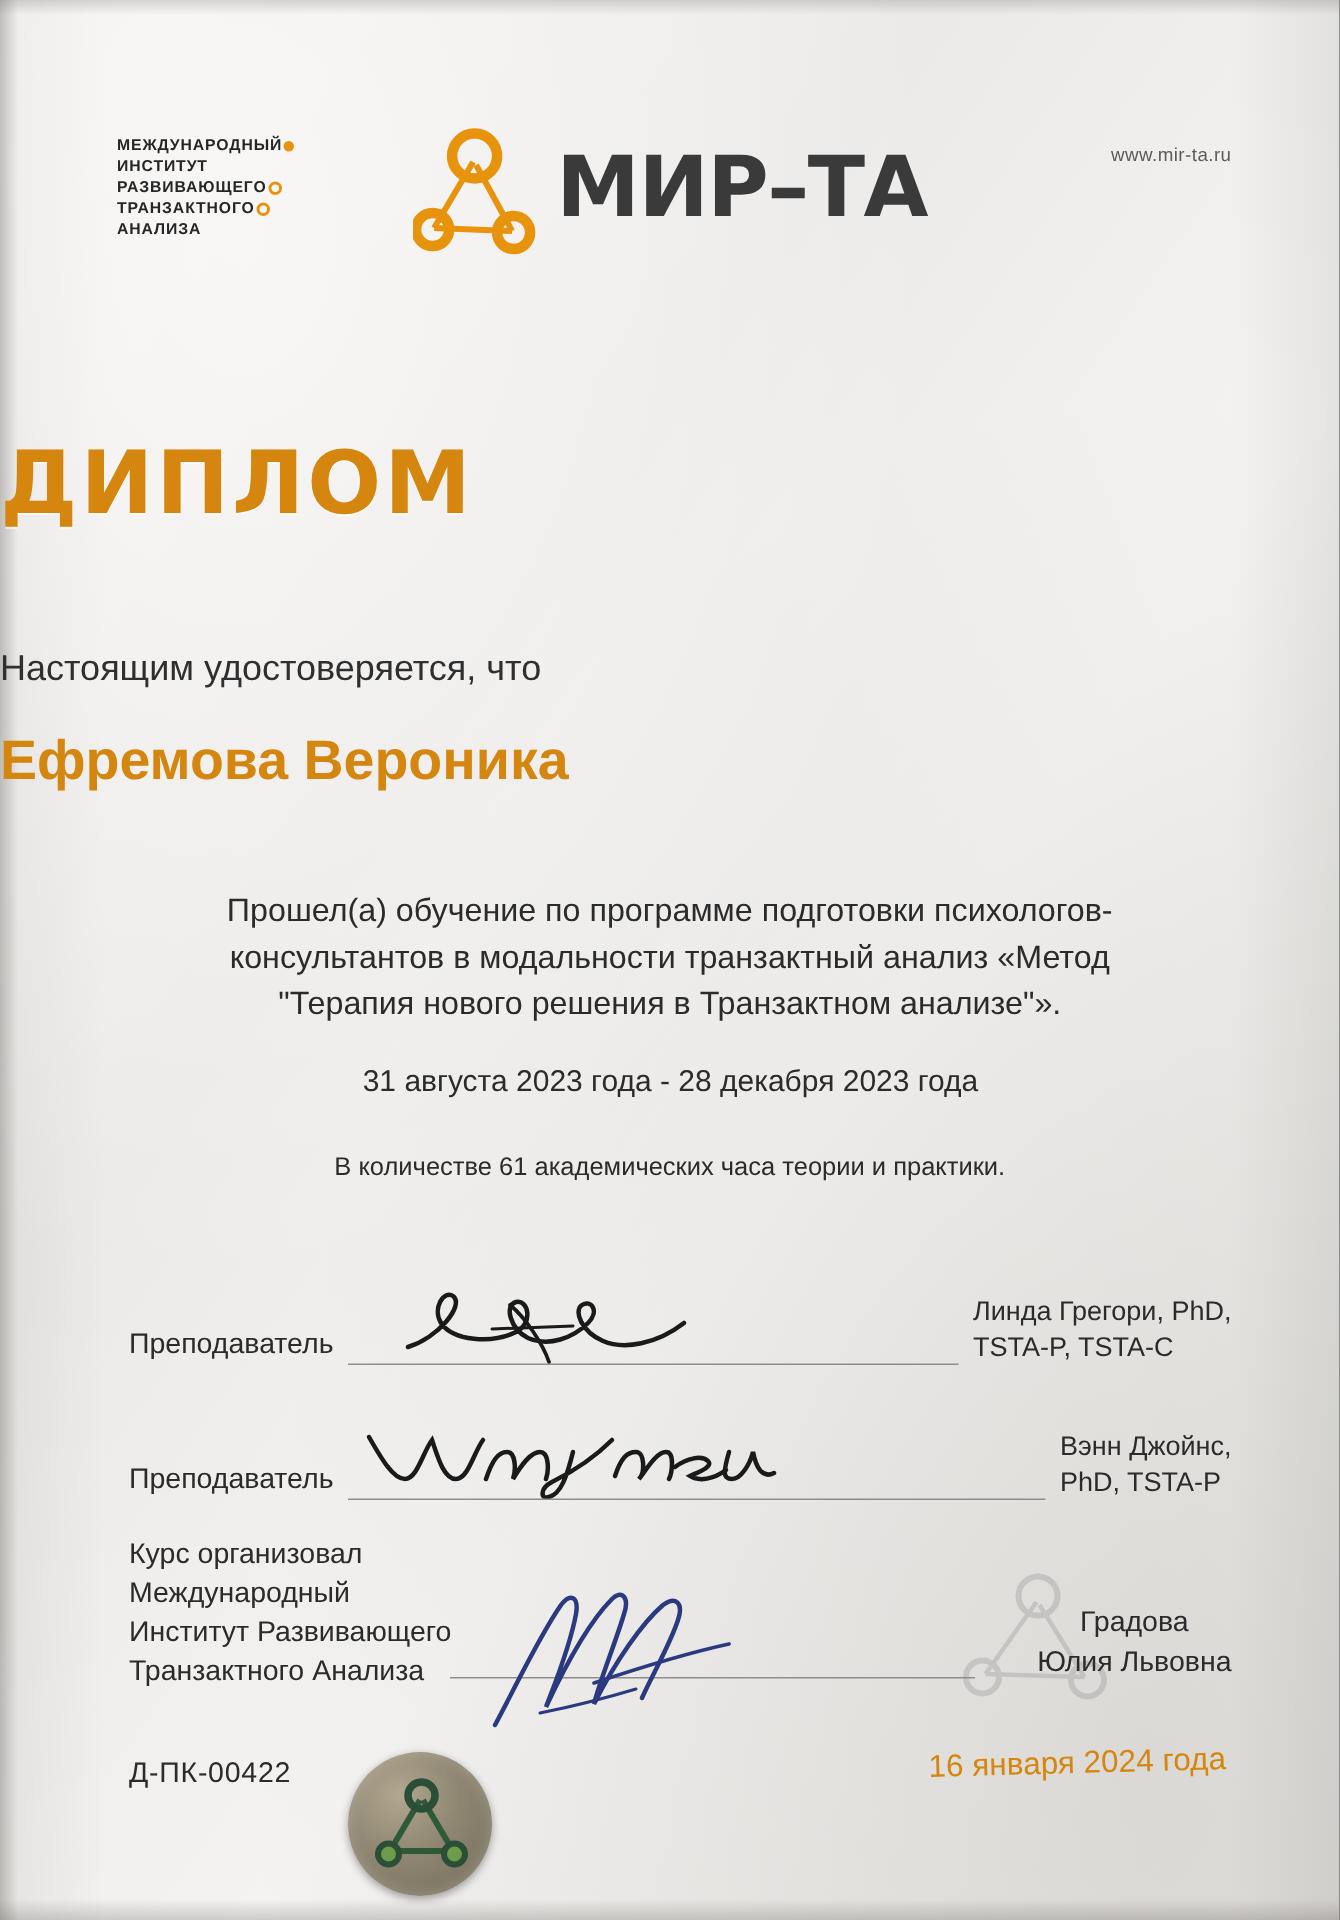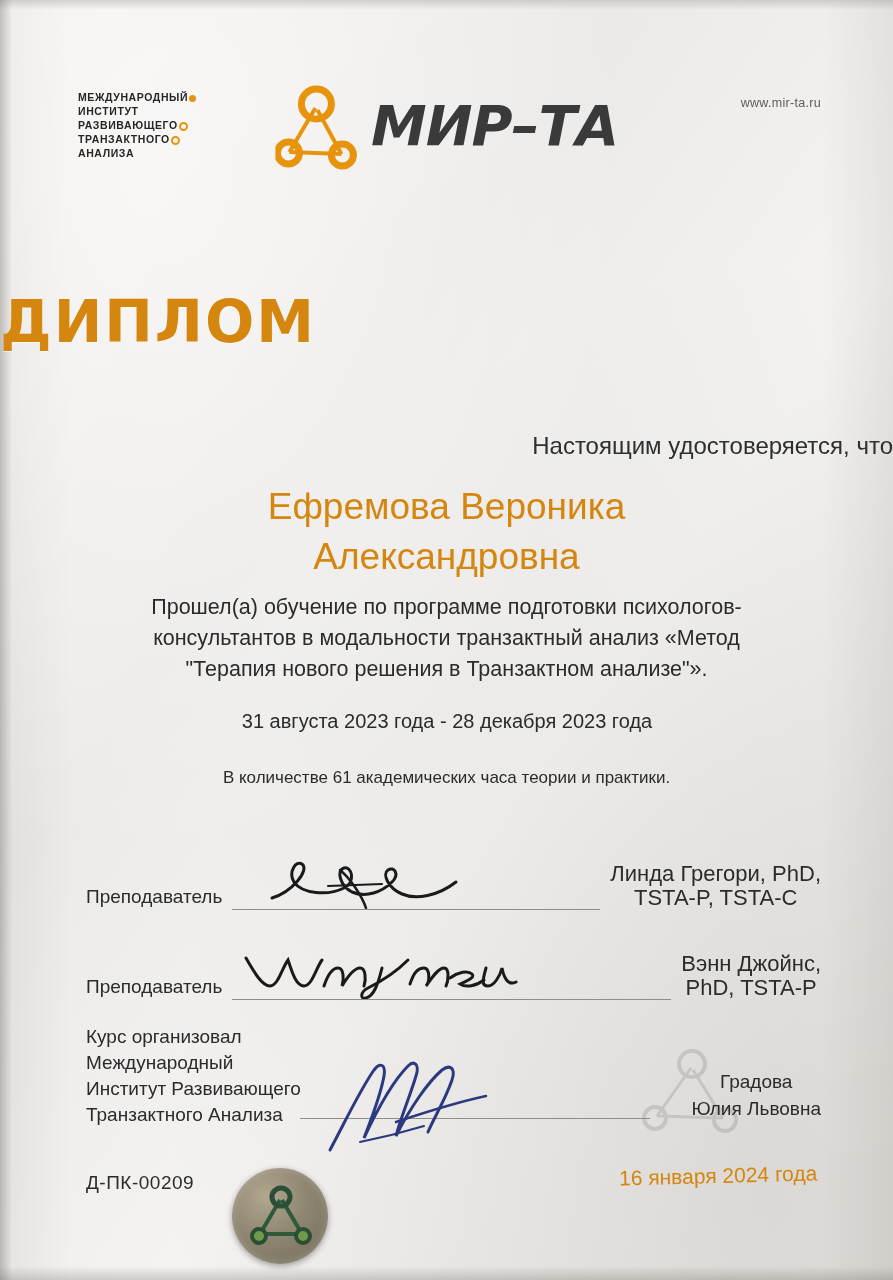--- a/index.html
+++ b/index.html
@@ -92,21 +92,20 @@
   }
 
   .brand {
     position: absolute;
     left: 50%;
     transform: translateX(-50%);
     top: 4px;
     display: flex;
     align-items: center;
     gap: 10px;
-    font-style: italic;
   }
   .brand-mark {
     width: 86px;
     height: 92px;
   }
   .brand-text {
     font-family: "DejaVu Sans", sans-serif;
     font-weight: bold;
     font-size: 56px;
     letter-spacing: -1px;
@@ -135,33 +134,32 @@
     letter-spacing: 2px;
     color: #d4860f;
     text-shadow: 0 1px 0 rgba(255,255,255,0.6);
   }
 
   
   .certify {
     position: absolute;
     top: 432px;
     left: 0; right: 0;
-    text-align: right;
+    text-align: left;
     font-size: 24px;
     color: #2f2f2f;
   }
   .recipient {
     position: absolute;
     top: 482px;
     left: 0; right: 0;
-    text-align: center;
     font-size: 37px;
     line-height: 50px;
     color: #d4860f;
-    font-weight: normal;
+    font-weight: bold;
   }
   .program {
     position: absolute;
     top: 592px;
     left: 110px;
     right: 110px;
     text-align: center;
     font-size: 21.5px;
     line-height: 31px;
     color: #2b2b2b;
@@ -211,24 +209,24 @@
   }
   .sig-ink {
     position: absolute;
     bottom: -4px;
     left: 0;
     right: 0;
     height: 62px;
     pointer-events: none;
   }
   .sig-name {
-    font-size: 22px;
+    font-size: 18px;
     line-height: 24px;
     color: #2b2b2b;
-    text-align: center;
+    text-align: left;
     white-space: nowrap;
     padding-bottom: 0px;
   }
 
   #sig-row-1 { top: 862px; }
   #sig-row-2 { top: 952px; }
 
   .org-block {
     position: absolute;
     top: 1024px;
@@ -340,21 +338,20 @@
 
     <div class="site">www.mir-ta.ru</div>
   </div>
 
   <div class="title">ДИПЛОМ</div>
 
   <div class="certify">Настоящим удостоверяется, что</div>
 
   <div class="recipient">
     <div>Ефремова Вероника</div>
-    <div>Александровна</div>
   </div>
 
   <div class="program">
     <div>Прошел(а) обучение по программе подготовки психологов-</div>
     <div>консультантов в модальности транзактный анализ «Метод</div>
     <div>"Терапия нового решения в Транзактном анализе"».</div>
   </div>
 
   <div class="dates">31 августа 2023 года - 28 декабря 2023 года</div>
   <div class="hours">В количестве 61 академических часа теории и практики.</div>
@@ -412,21 +409,21 @@
     <circle cx="57" cy="18" r="13" fill="none" stroke="#8a8a8a" stroke-width="4"></circle>
     <circle cx="20" cy="72" r="11" fill="none" stroke="#8a8a8a" stroke-width="4"></circle>
     <circle cx="90" cy="74" r="11" fill="none" stroke="#8a8a8a" stroke-width="4"></circle>
   </svg>
 
   <div class="org-name">
     <div>Градова</div>
     <div>Юлия Львовна</div>
   </div>
 
-  <div class="doc-number">Д-ПК-00209</div>
+  <div class="doc-number">Д-ПК-00422</div>
   <div class="issue-date">16 января 2024 года</div>
 
   <div class="seal">
     <svg viewBox="0 0 96 96">
       <line x1="48" y1="32" x2="28" y2="66" stroke="#2f5a3a" stroke-width="4"></line>
       <line x1="28" y1="66" x2="70" y2="66" stroke="#2f5a3a" stroke-width="4"></line>
       <line x1="70" y1="66" x2="50" y2="32" stroke="#2f5a3a" stroke-width="4"></line>
       <circle cx="49" cy="29" r="9" fill="none" stroke="#2a4f36" stroke-width="5"></circle>
       <circle cx="27" cy="68" r="7" fill="#6f9a4a" stroke="#2a4f36" stroke-width="4"></circle>
       <circle cx="71" cy="68" r="7" fill="#6f9a4a" stroke="#2a4f36" stroke-width="4"></circle>

